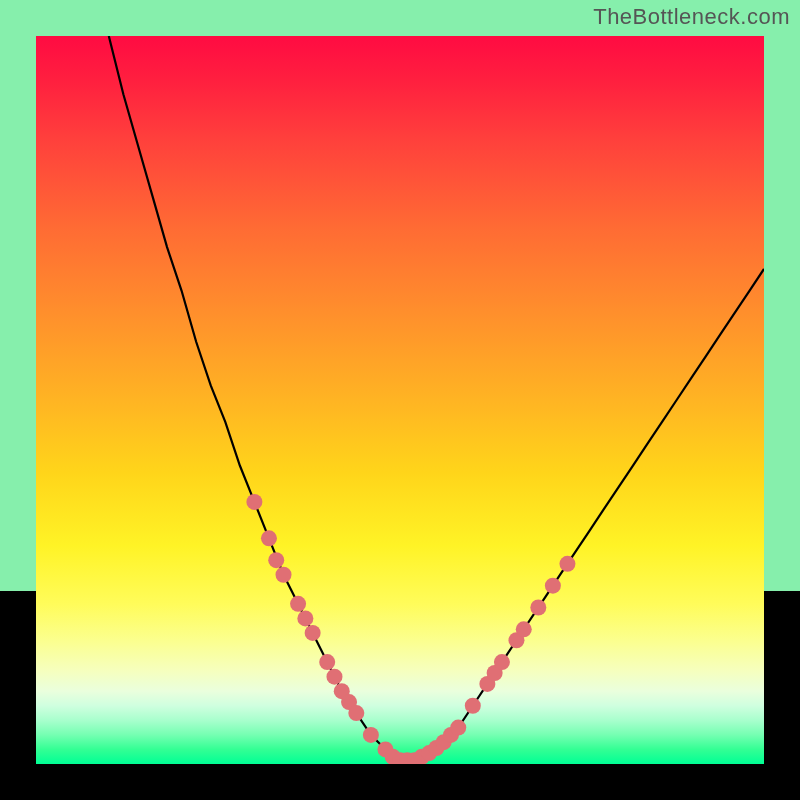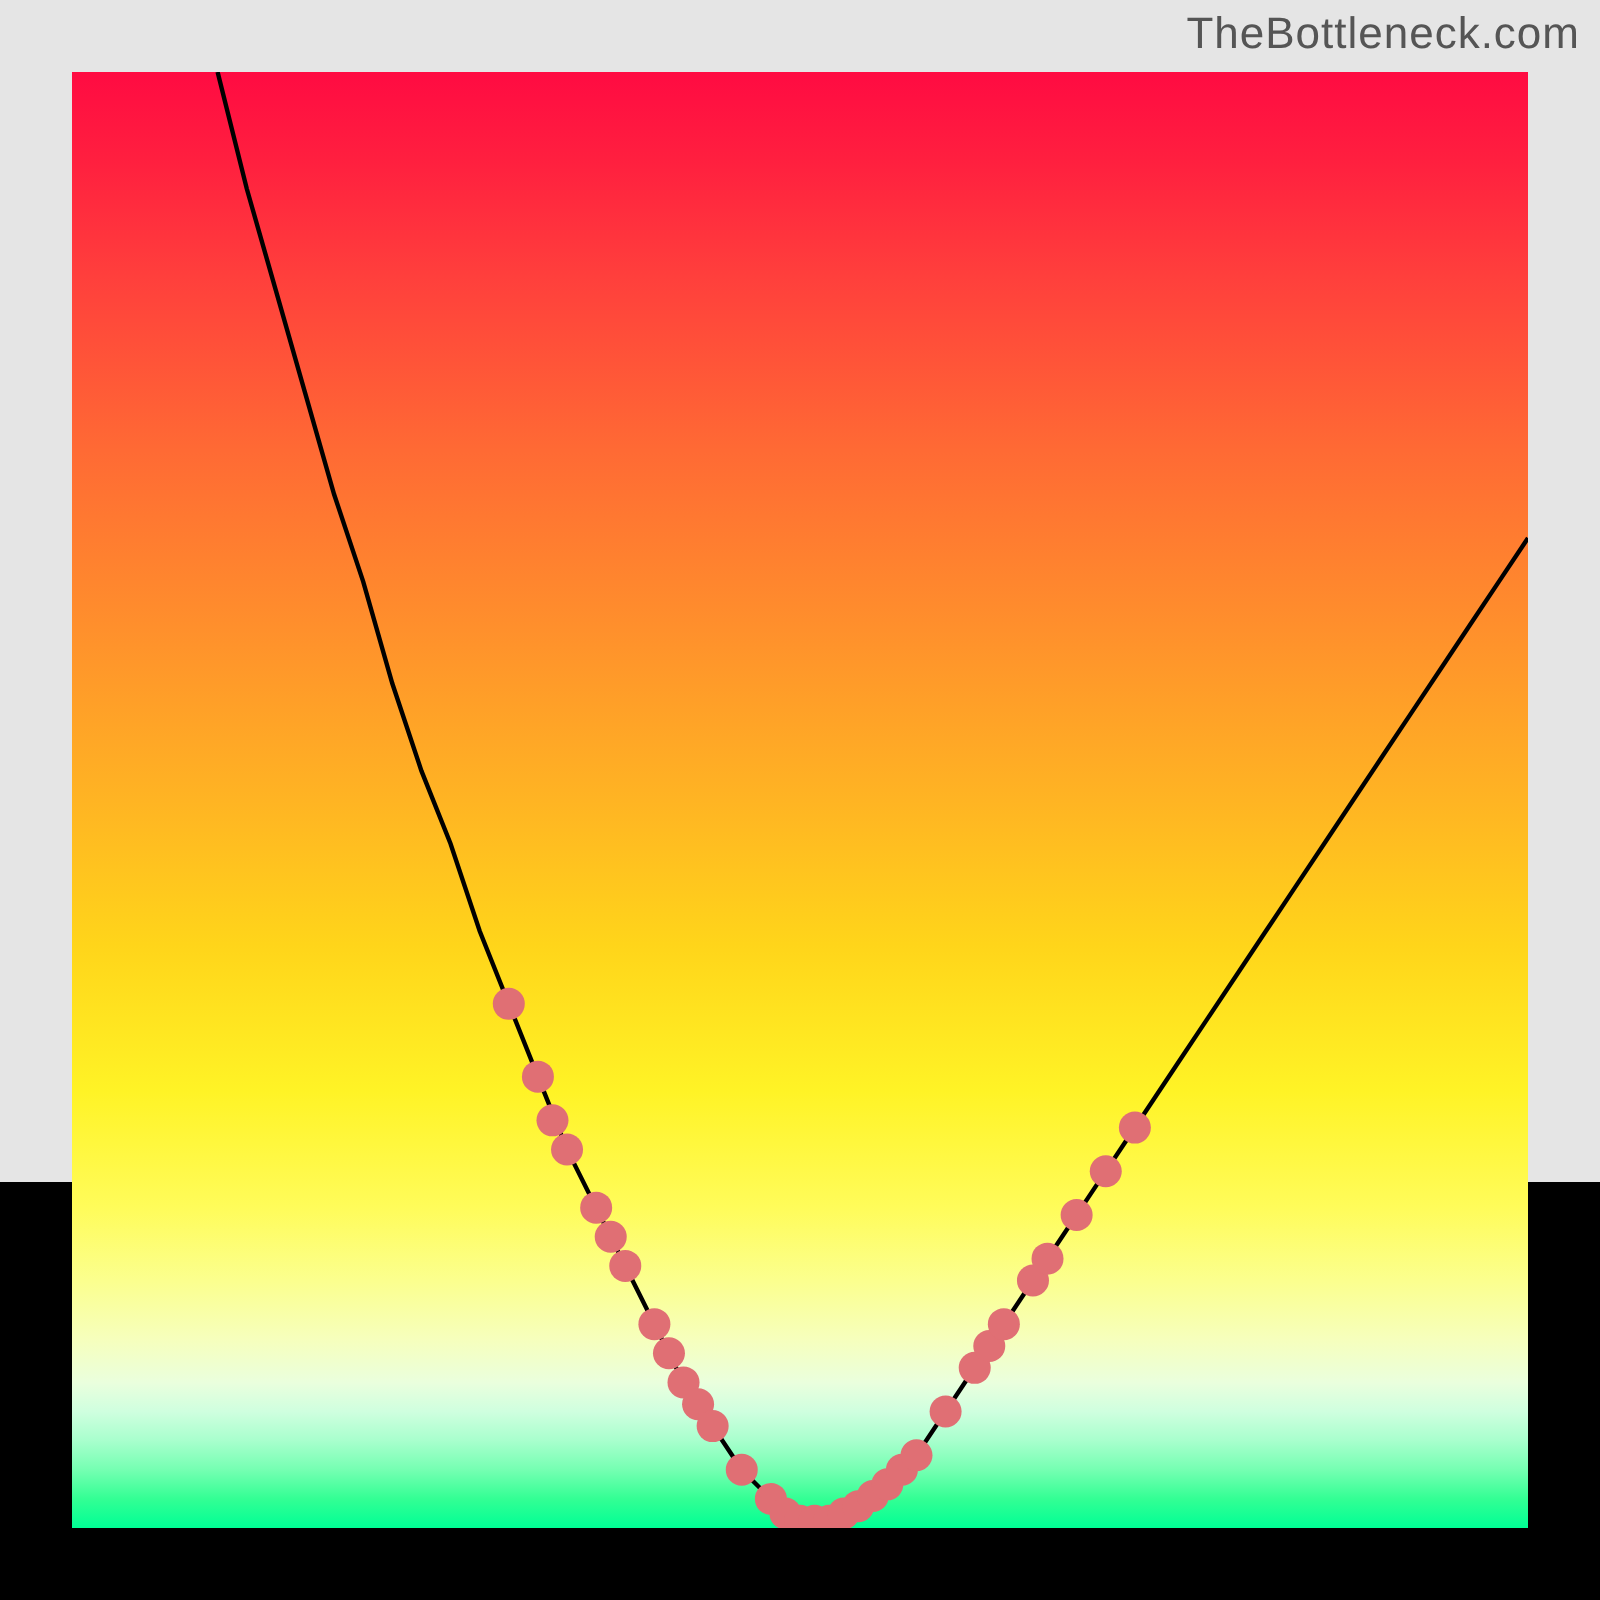--- a/index.html
+++ b/index.html
@@ -8,21 +8,21 @@
     width: 800px;
     height: 800px;
     overflow: hidden;
     background: #000;
     font-family: Arial, Helvetica, sans-serif;
   }
   .frame {
     position: relative;
     width: 800px;
     height: 591px;
-    background: #e5e5e5;
+    background: #86efac;
   }
   .watermark {
     position: absolute;
     top: 4px;
     right: 10px;
     color: #555;
     font-size: 22px;
     font-weight: 500;
     letter-spacing: 0.5px;
     z-index: 10;

